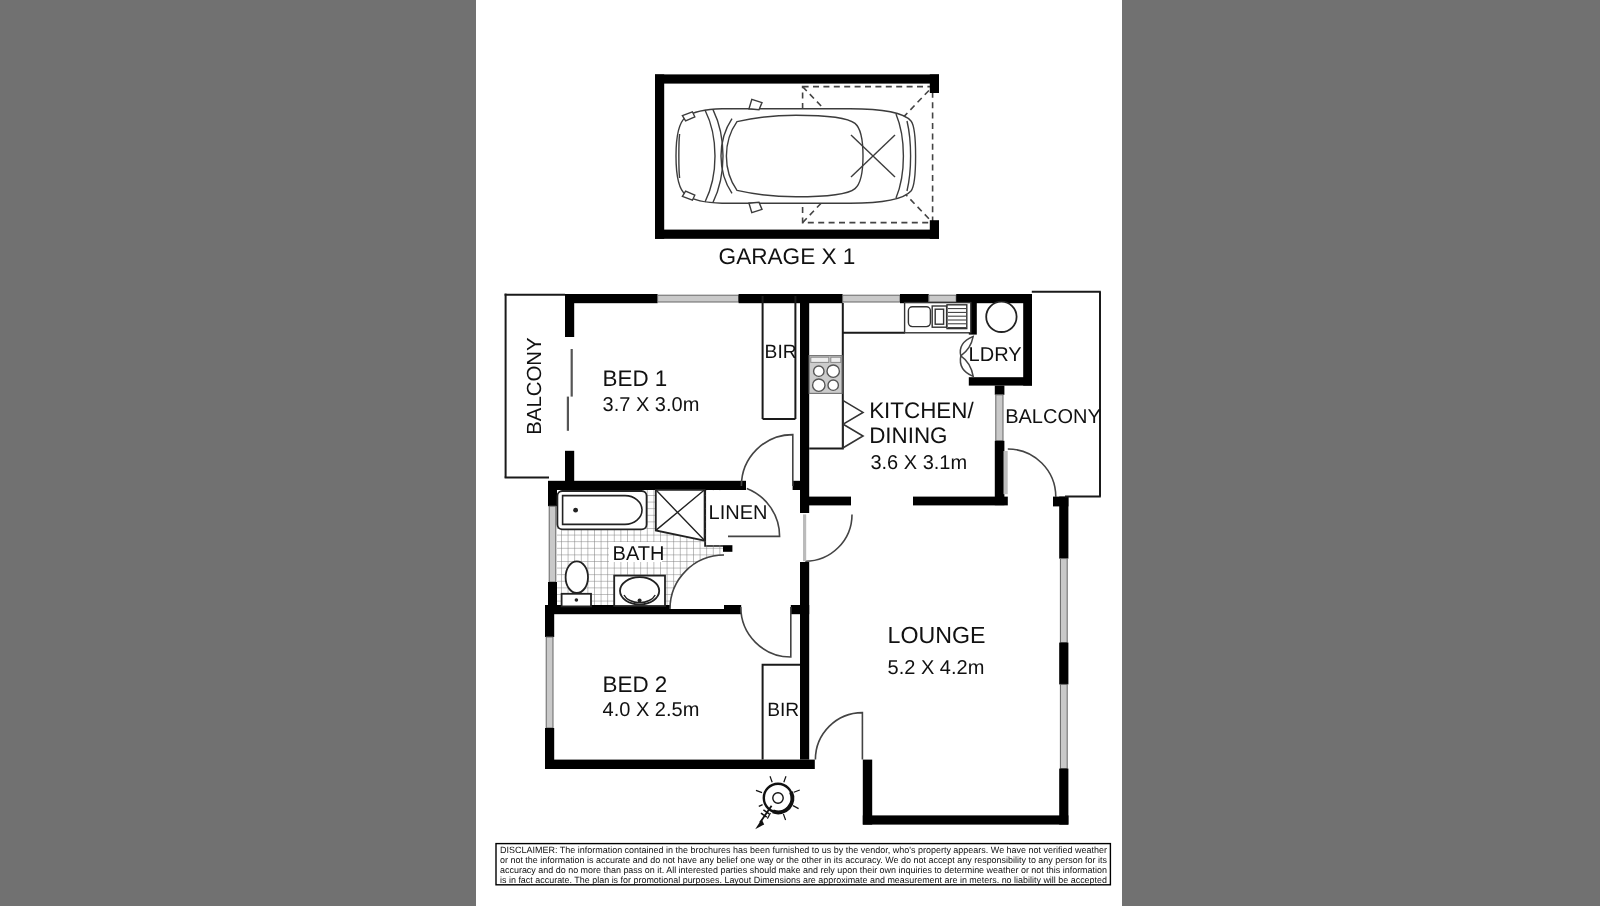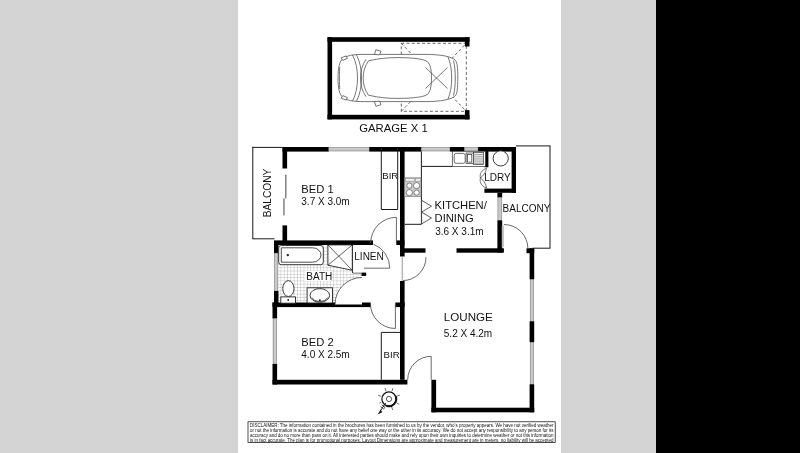--- a/index.html
+++ b/index.html
@@ -1,16 +1,16 @@
 <!DOCTYPE html>
 <html><head>
 <meta charset="utf-8">
 <style>
 html,body{margin:0;padding:0;width:800px;height:453px;background:#000;overflow:hidden;}
-.wrap{filter:grayscale(1);position:relative;width:656px;height:453px;background:#86efac;font-family:"Liberation Sans",sans-serif;}
+.wrap{filter:grayscale(1);position:relative;width:800px;height:453px;background:#d946ef;font-family:"Liberation Sans",sans-serif;}
 .page{position:absolute;left:238px;top:0;width:323px;height:453px;background:#fff;}
 svg{position:absolute;left:0;top:0;}
 text{font-family:"Liberation Sans",sans-serif;fill:#111;}
 </style>
 </head>
 <body>
 <div class="wrap">
 
 <div class="page"></div>
 <svg width="800" height="453" viewBox="0 0 800 453">

